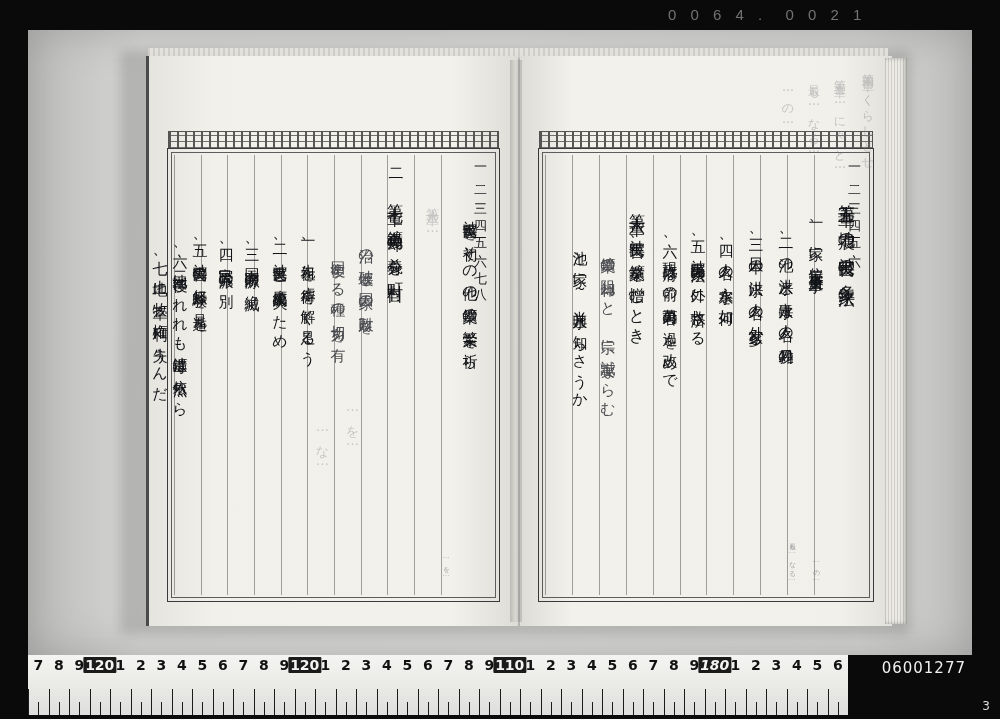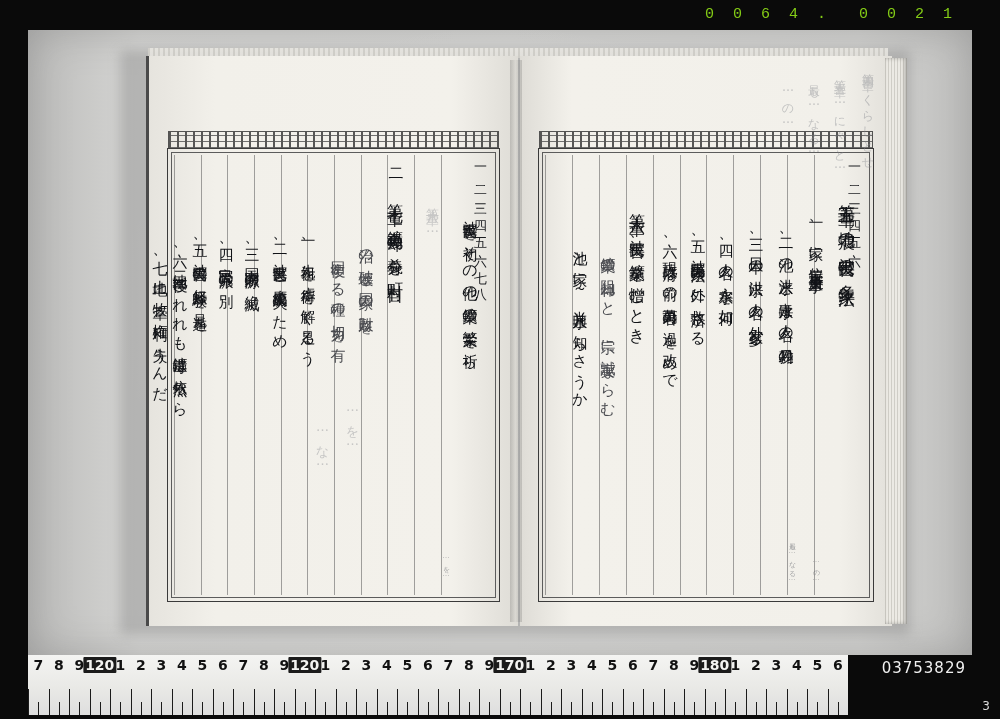--- a/index.html
+++ b/index.html
@@ -17,23 +17,23 @@
     position: relative;
     width: 1000px;
     height: 719px;
     background: #0a0a0a;
   }
 
   
   .film-code {
     position: absolute;
     top: 6px;
-    left: 705px;
-    color: #84cc16;
-    font-family: Liberation Mono, monospace;
+    left: 668px;
+    color: #737373;
+    font-family: Liberation Sans, sans-serif;
     font-size: 15px;
     letter-spacing: 5px;
     white-space: pre;
   }
 
   
   .plate {
     position: absolute;
     left: 28px;
     top: 30px;
@@ -466,21 +466,21 @@
         <div class="tick minor" style="left: 420.25px;"></div>
         <div class="lbl" style="left: 420.25px;">7</div>
         <div class="tick major" style="left: 430.5px;"></div>
         <div class="tick minor" style="left: 440.75px;"></div>
         <div class="lbl" style="left: 440.75px;">8</div>
         <div class="tick major" style="left: 451px;"></div>
         <div class="tick minor" style="left: 461.25px;"></div>
         <div class="lbl" style="left: 461.25px;">9</div>
         <div class="tick major" style="left: 471.5px;"></div>
         <div class="tick minor" style="left: 481.75px;"></div>
-        <div class="lbl boxed" style="left: 481.75px;">170</div>
+        <div class="lbl boxed" style="left: 481.75px;">110</div>
         <div class="tick major" style="left: 492px;"></div>
         <div class="tick minor" style="left: 502.25px;"></div>
         <div class="lbl" style="left: 502.25px;">1</div>
         <div class="tick major" style="left: 512.5px;"></div>
         <div class="tick minor" style="left: 522.75px;"></div>
         <div class="lbl" style="left: 522.75px;">2</div>
         <div class="tick major" style="left: 533px;"></div>
         <div class="tick minor" style="left: 543.25px;"></div>
         <div class="lbl" style="left: 543.25px;">3</div>
         <div class="tick major" style="left: 553.5px;"></div>
@@ -496,21 +496,21 @@
         <div class="tick minor" style="left: 625.25px;"></div>
         <div class="lbl" style="left: 625.25px;">7</div>
         <div class="tick major" style="left: 635.5px;"></div>
         <div class="tick minor" style="left: 645.75px;"></div>
         <div class="lbl" style="left: 645.75px;">8</div>
         <div class="tick major" style="left: 656px;"></div>
         <div class="tick minor" style="left: 666.25px;"></div>
         <div class="lbl" style="left: 666.25px;">9</div>
         <div class="tick major" style="left: 676.5px;"></div>
         <div class="tick minor" style="left: 686.75px;"></div>
-        <div class="lbl boxed" style="left: 686.75px;">180</div>
+        <div class="lbl boxed" style="left: 686.75px; font-style: italic;">180</div>
         <div class="tick major" style="left: 697px;"></div>
         <div class="tick minor" style="left: 707.25px;"></div>
         <div class="lbl" style="left: 707.25px;">1</div>
         <div class="tick major" style="left: 717.5px;"></div>
         <div class="tick minor" style="left: 727.75px;"></div>
         <div class="lbl" style="left: 727.75px;">2</div>
         <div class="tick major" style="left: 738px;"></div>
         <div class="tick minor" style="left: 748.25px;"></div>
         <div class="lbl" style="left: 748.25px;">3</div>
         <div class="tick major" style="left: 758.5px;"></div>
@@ -518,16 +518,16 @@
         <div class="lbl" style="left: 768.75px;">4</div>
         <div class="tick major" style="left: 779px;"></div>
         <div class="tick minor" style="left: 789.25px;"></div>
         <div class="lbl" style="left: 789.25px;">5</div>
         <div class="tick major" style="left: 799.5px;"></div>
         <div class="tick minor" style="left: 809.75px;"></div>
         <div class="lbl" style="left: 809.75px;">6</div>
       </div>
   </div>
 
-  <div class="archive-id">03753829</div>
+  <div class="archive-id">06001277</div>
   <div class="edge-num">3</div>
 
 </div>
 
 </body></html>

